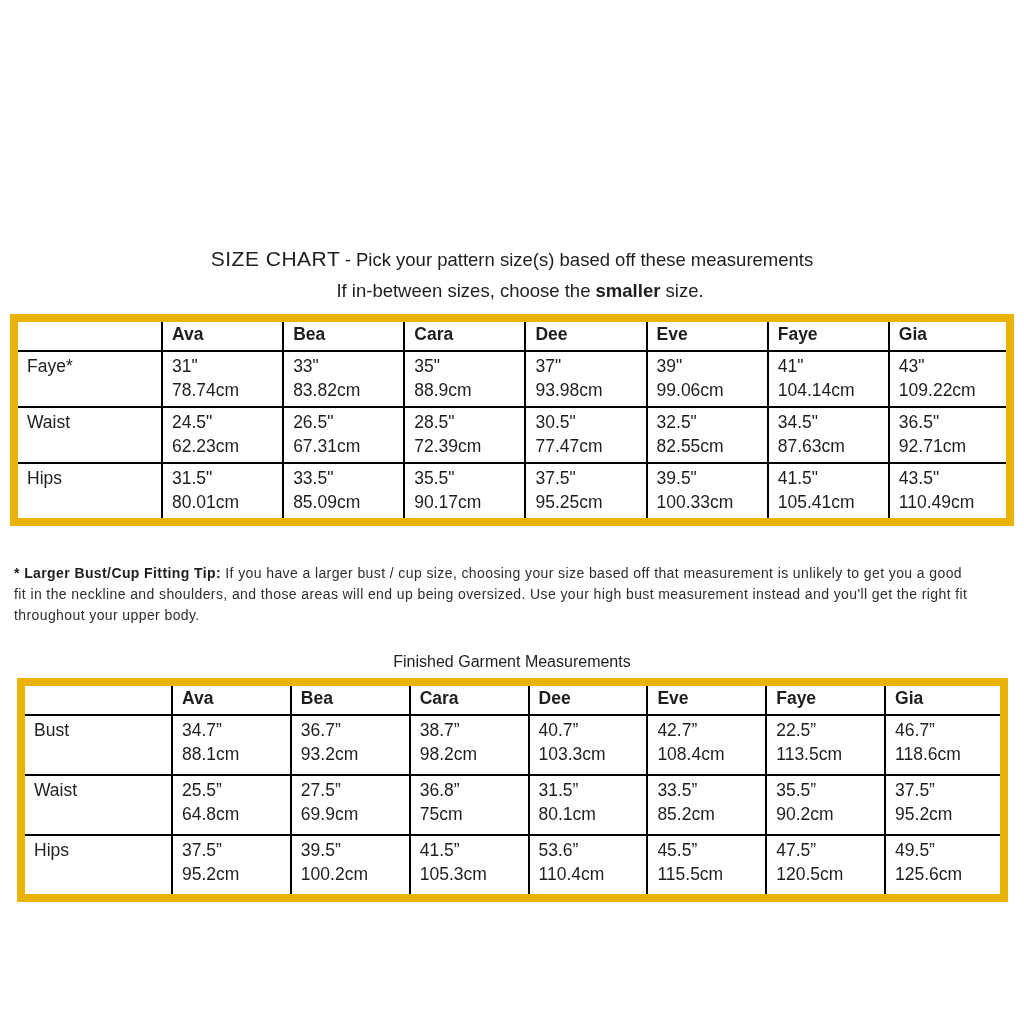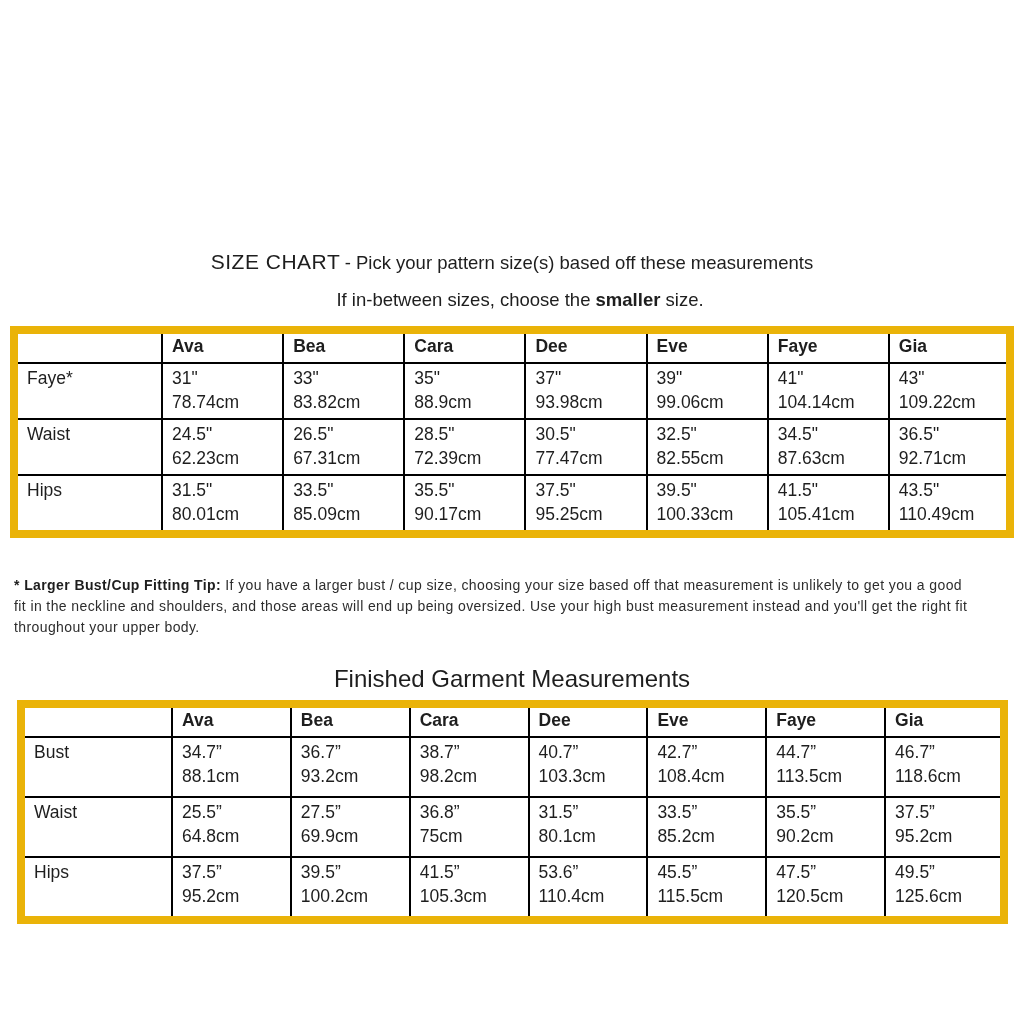--- a/index.html
+++ b/index.html
@@ -3,21 +3,21 @@
 <meta charset="utf-8">
 <style>
   html, body { margin: 0; padding: 0; }
   body {
     width: 1024px; height: 1024px;
     background: #ffffff;
     font-family: "Liberation Sans", sans-serif;
     color: #1e1e1e;
     overflow: hidden;
   }
-  .titles { margin-top: 244px; text-align: center; line-height: 35px; }
+  .titles { margin-top: 244px; text-align: center; line-height: 29px; }
   .t-main { font-size: 21px; letter-spacing: 0.5px; font-weight: 500; }
   .t-rest { font-size: 18.5px; }
   .subtitle { font-size: 18.5px; margin-top: 1px; margin-left: 16px; }
 
   table.size {
     border-collapse: collapse;
     table-layout: fixed;
     border: 8px solid #eab308;
   }
   #table1 { margin: 9px 0 0 10px; width: 1004px; }
@@ -39,21 +39,21 @@
     margin: 37px 0 0 14px;
     width: 1000px;
     font-size: 14px;
     line-height: 21px;
     letter-spacing: 0.4px;
     color: #2d2d2d;
     white-space: pre-line;
   }
   .tip b { color: #1e1e1e; }
 
-  .fg-title { margin-top: 27px; text-align: center; font-size: 24px; }
+  .fg-title { margin-top: 27px; text-align: center; font-size: 16px; }
 </style>
 </head>
 <body>
 
 <div class="titles">
   <div>
     <span class="t-main">SIZE CHART</span>
     <span class="t-rest">- Pick your pattern size(s) based off these measurements</span>
   </div>
   <div class="subtitle"><span>If in-between sizes, choose the </span><b>smaller</b><span> size.</span></div>
@@ -172,21 +172,21 @@
       <td>34.7”
 88.1cm</td>
       <td>36.7”
 93.2cm</td>
       <td>38.7”
 98.2cm</td>
       <td>40.7”
 103.3cm</td>
       <td>42.7”
 108.4cm</td>
-      <td>44.7”
+      <td>22.5”
 113.5cm</td>
       <td>46.7”
 118.6cm</td>
     </tr>
     <tr>
       <td>Waist</td>
       <td>25.5”
 64.8cm</td>
       <td>27.5”
 69.9cm</td>

